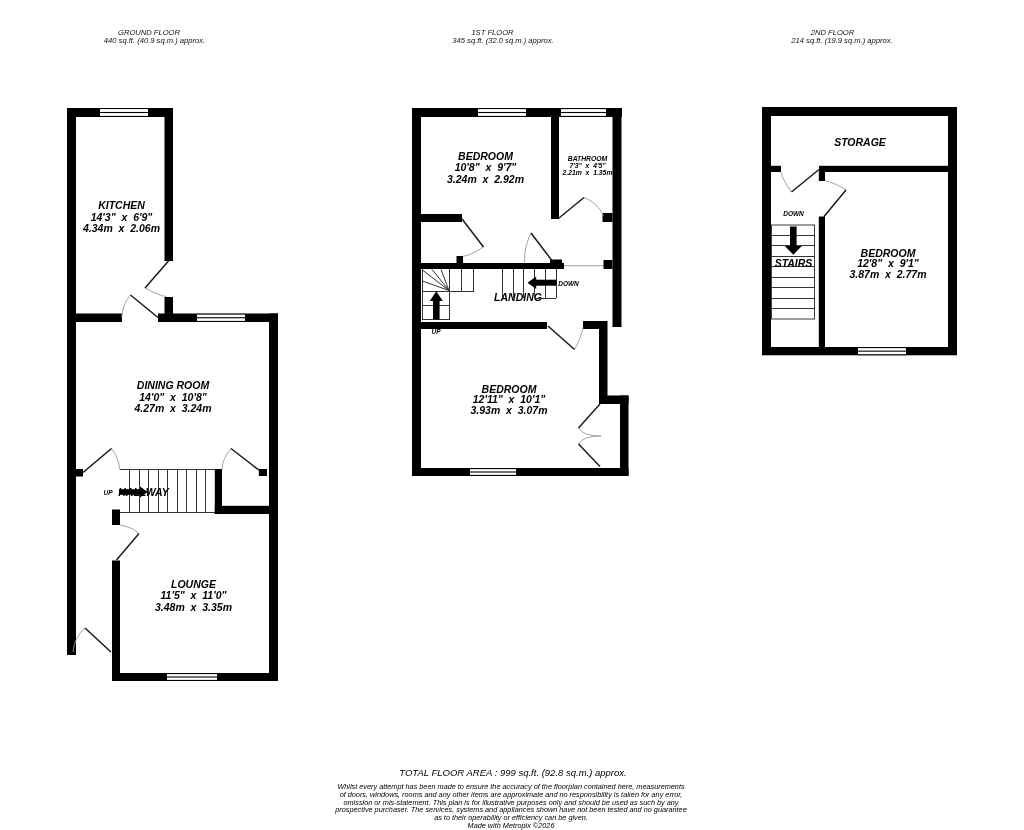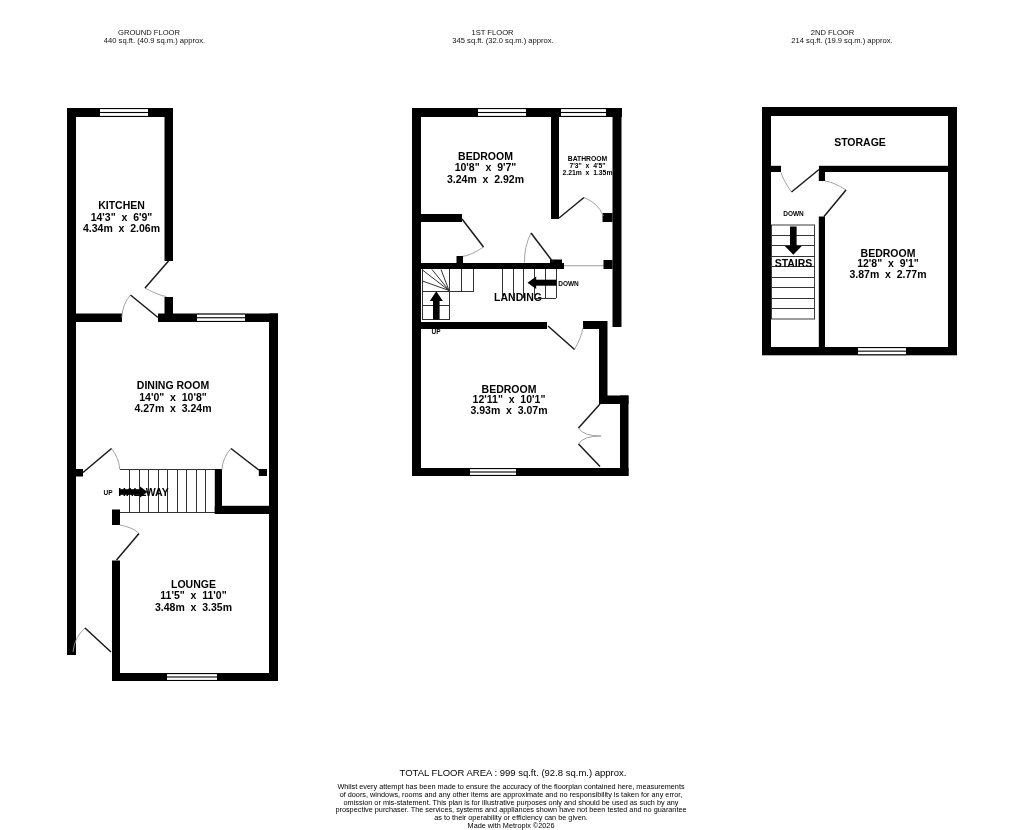--- a/index.html
+++ b/index.html
@@ -1,16 +1,16 @@
 <!DOCTYPE html>
 <html><head>
 <meta charset="utf-8">
 <style>
 html,body{margin:0;padding:0;background:#fff;}
-#page{position:relative;width:1024px;height:830px;background:#fff;overflow:hidden;}
+#page{position:relative;width:1024px;height:830px;background:#fff;overflow:hidden;font-style:italic;}
 svg{position:absolute;left:0;top:0;}
 text{font-family:"Liberation Sans",sans-serif;fill:#000;}
 .rm{font-weight:bold;font-size:10.5px;}
 .sm{font-weight:bold;font-size:6.8px;}
 .lbl{font-weight:bold;font-size:6.5px;}
 .hdr{font-size:7.6px;fill:#111;}
 .wall{fill:#000;}
 .leaf{stroke:#1a1a1a;stroke-width:1.5;fill:none;}
 .arc{stroke:#999;stroke-width:0.9;fill:none;}
 .tread{stroke:#333;stroke-width:1;fill:none;shape-rendering:crispEdges;}

